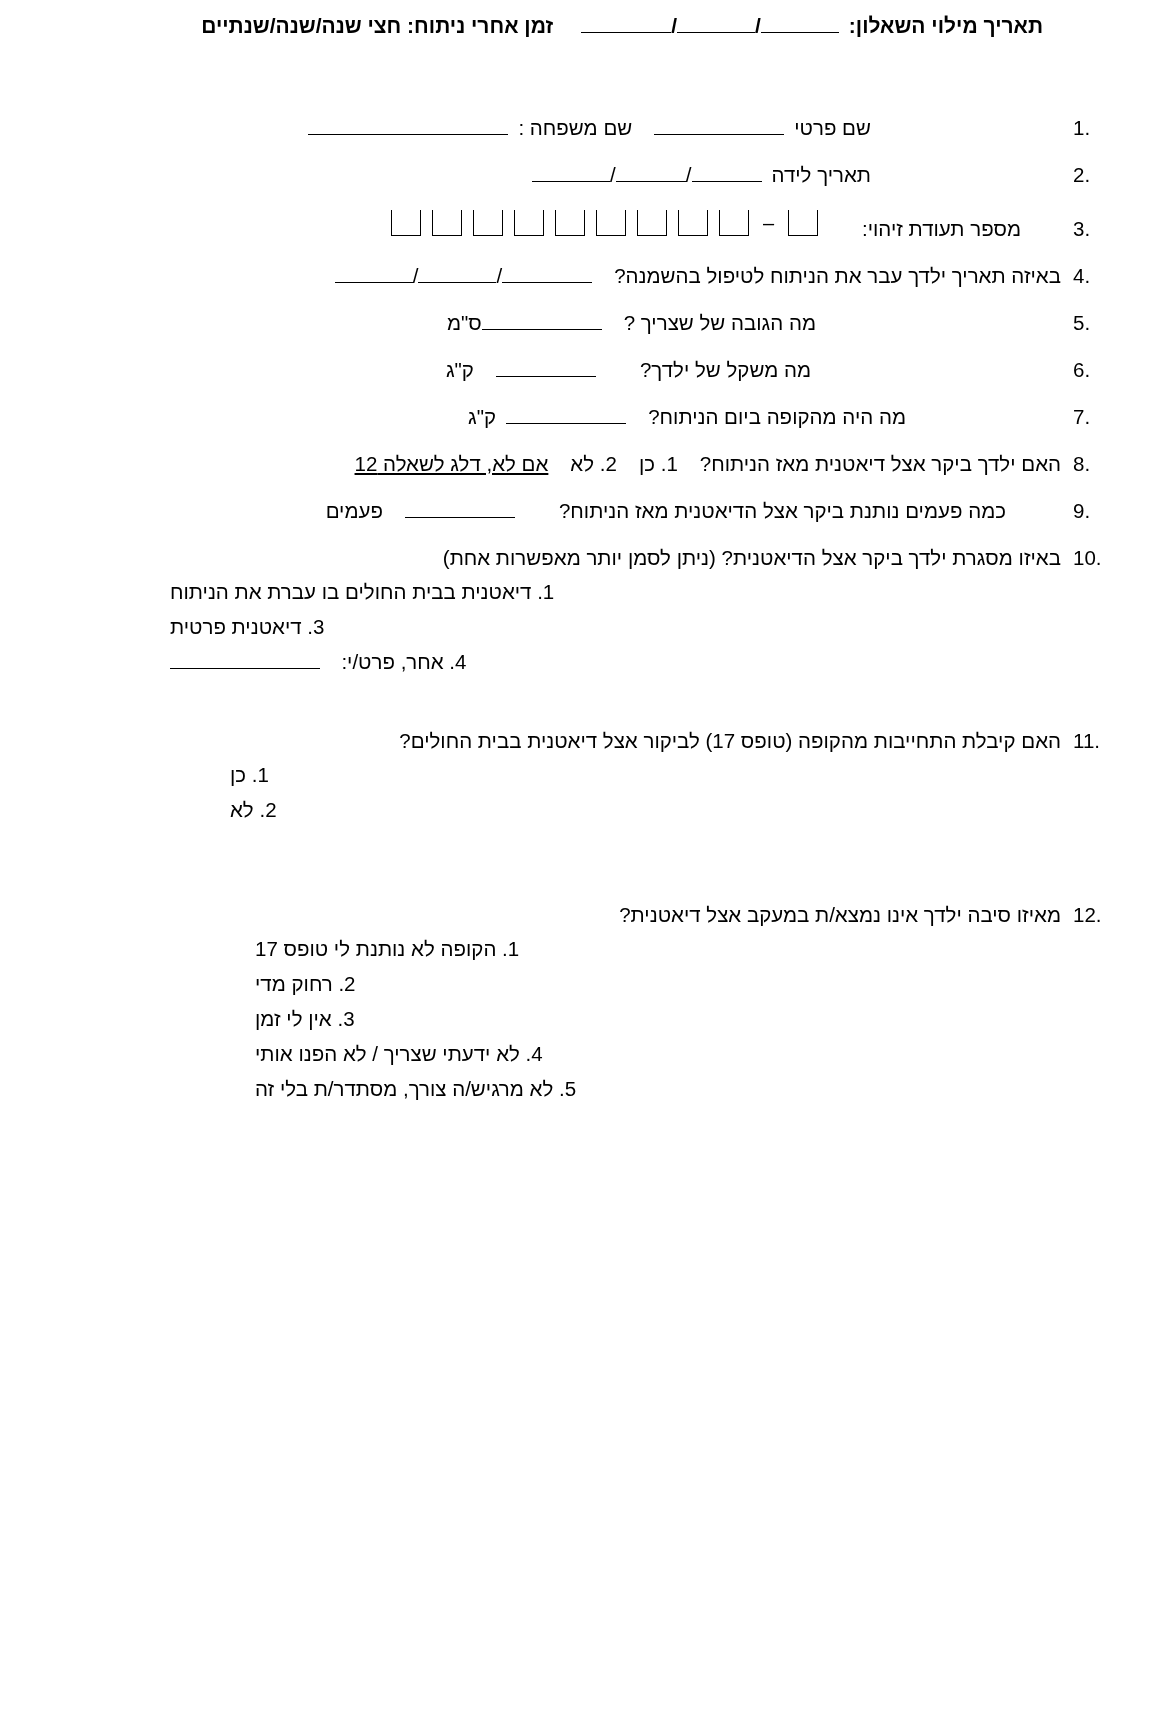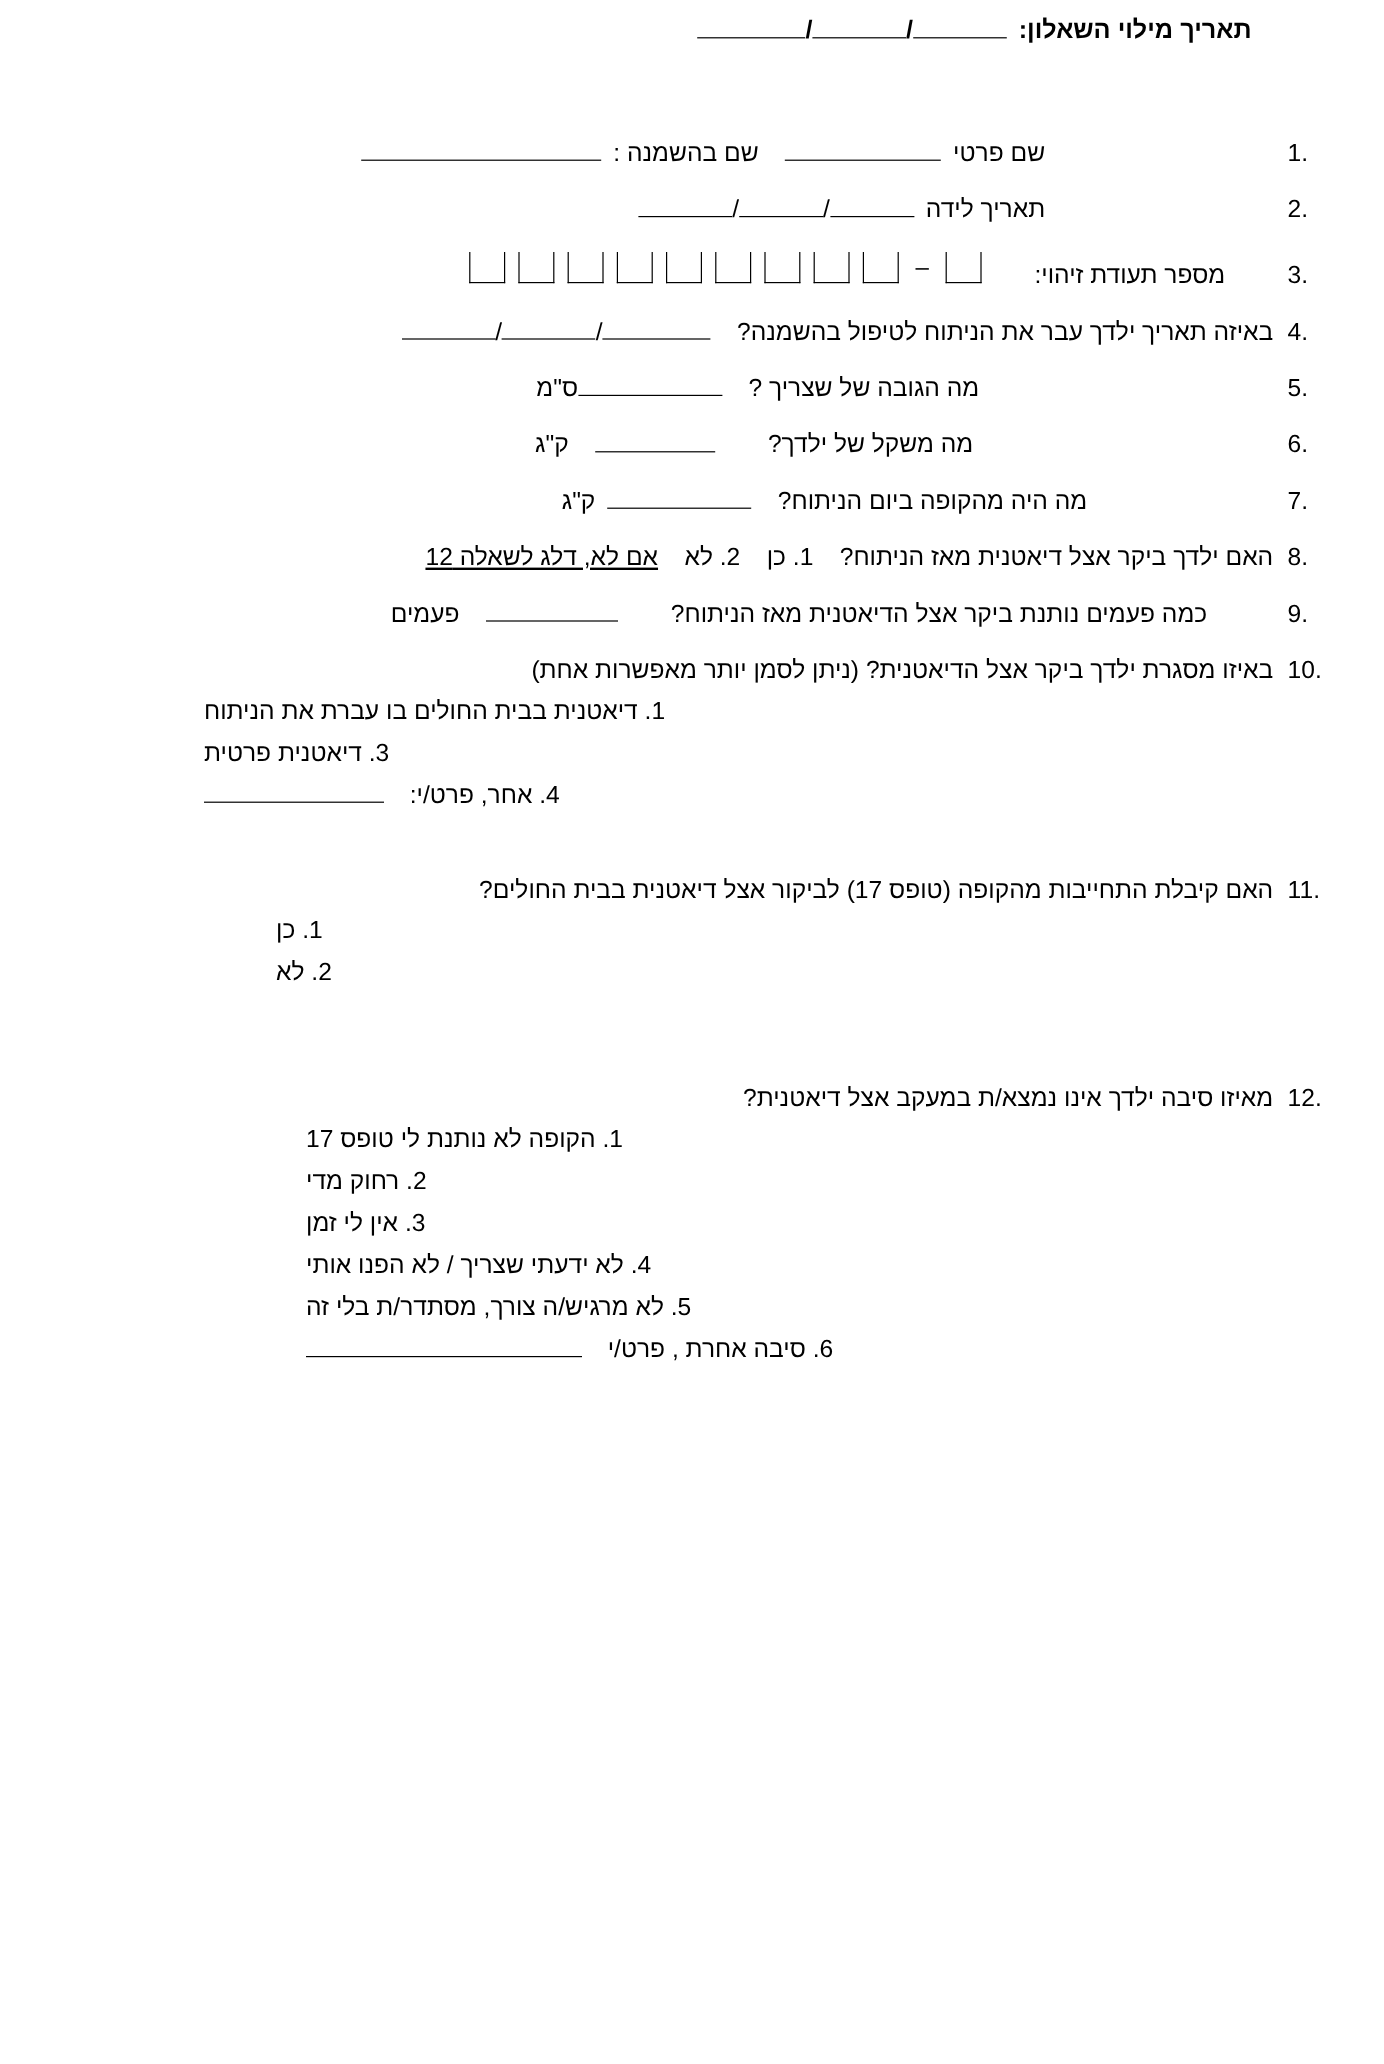--- a/index.html
+++ b/index.html
@@ -145,32 +145,33 @@
 
   <div class="header-row">
     <span>תאריך מילוי השאלון:</span>
     <span class="sp4"></span>
     <span class="ul w78"></span>
     <span>/</span>
     <span class="ul w78"></span>
     <span>/</span>
     <span class="ul w90"></span>
     <span class="sp8"></span>
+    <span class="hdr-rest">זמן אחרי ניתוח: חצי שנה/שנה/שנתיים</span>
   </div>
 
   <div class="q-list">
 
     <div class="q">
       <div class="q-num">.1</div>
       <div class="q-body" style="padding-right:190px;">
         <span>שם פרטי</span>
         <span class="sp4"></span>
         <span class="ul w130"></span>
         <span class="sp8"></span>
-        <span>שם בהשמנה :</span>
+        <span>שם משפחה :</span>
         <span class="sp4"></span>
         <span class="ul w200"></span>
       </div>
     </div>
 
     <div class="q">
       <div class="q-num">.2</div>
       <div class="q-body" style="padding-right:190px;">
         <span>תאריך לידה</span>
         <span class="sp4"></span>
@@ -309,21 +310,16 @@
       <div class="q-body" style="padding-right:0px;align-items:flex-end;">
         <span>מאיזו סיבה ילדך  אינו נמצא/ת במעקב אצל דיאטנית?</span>
       </div>
     </div>
     <ul class="sub-list indent-opts-3">
       <li>1. הקופה לא נותנת לי טופס 17</li>
       <li>2. רחוק מדי</li>
       <li>3. אין לי זמן</li>
       <li>4. לא ידעתי שצריך / לא הפנו אותי</li>
       <li>5. לא מרגיש/ה צורך, מסתדר/ת בלי זה</li>
-      <li>
-        <span>6. סיבה אחרת , פרט/י</span>
-        <span class="sp4"></span>
-        <span class="ul w230"></span>
-      </li>
     </ul>
 
   </div>
 </div>
 
 </body></html>

